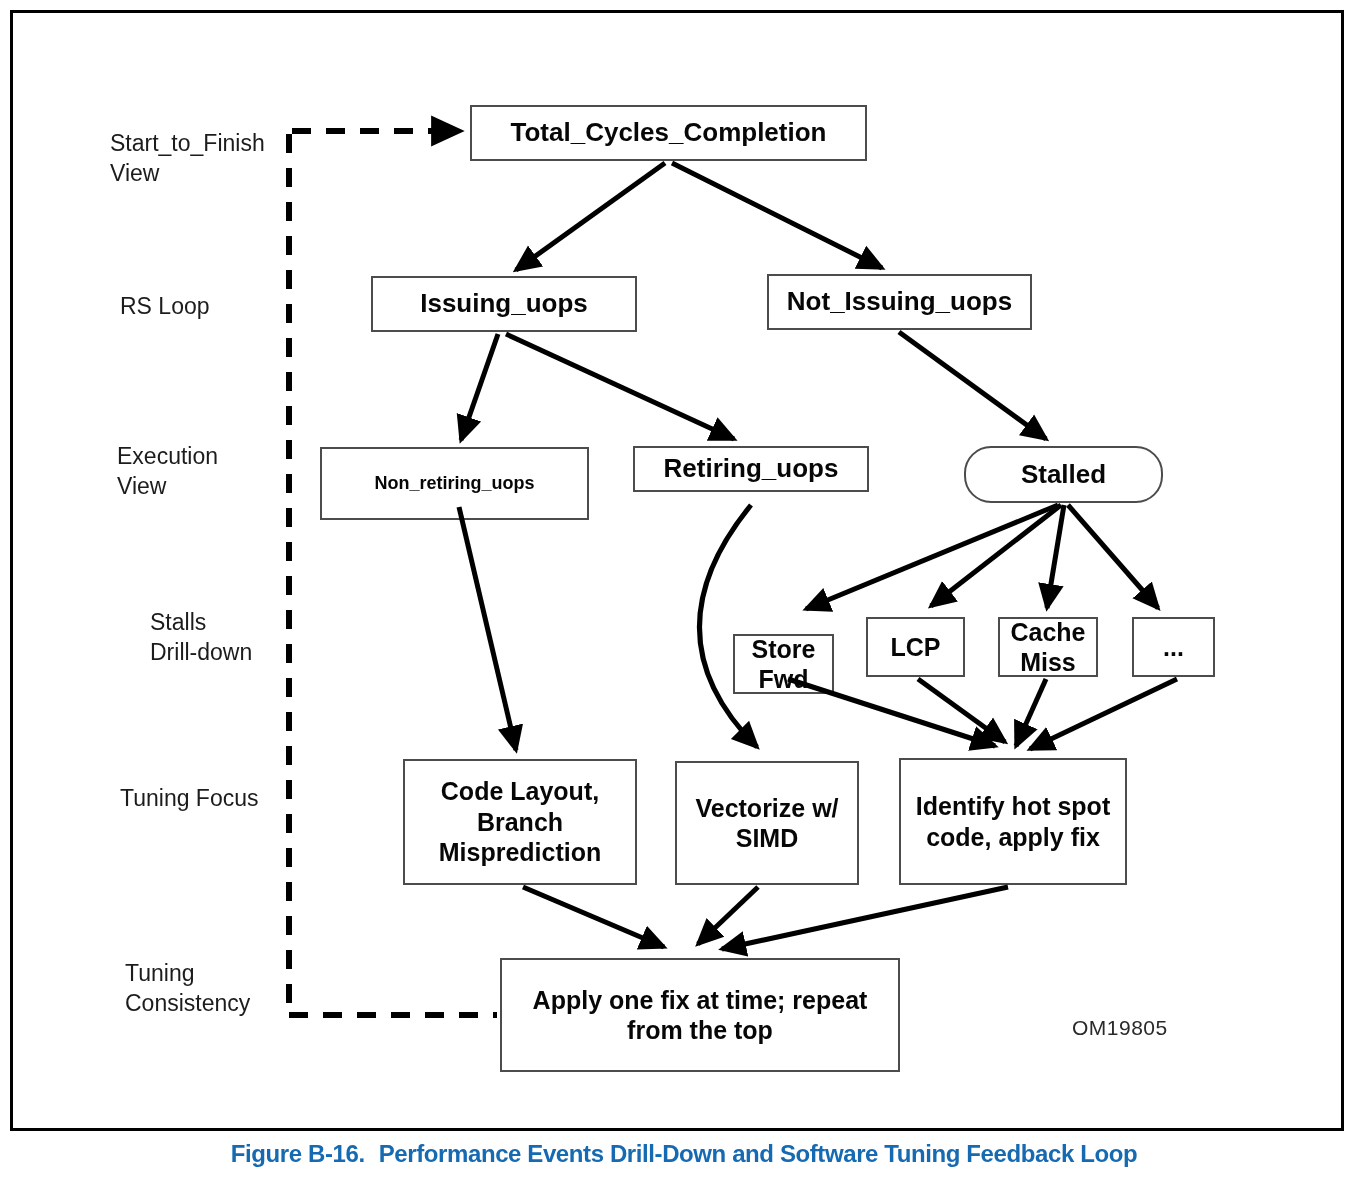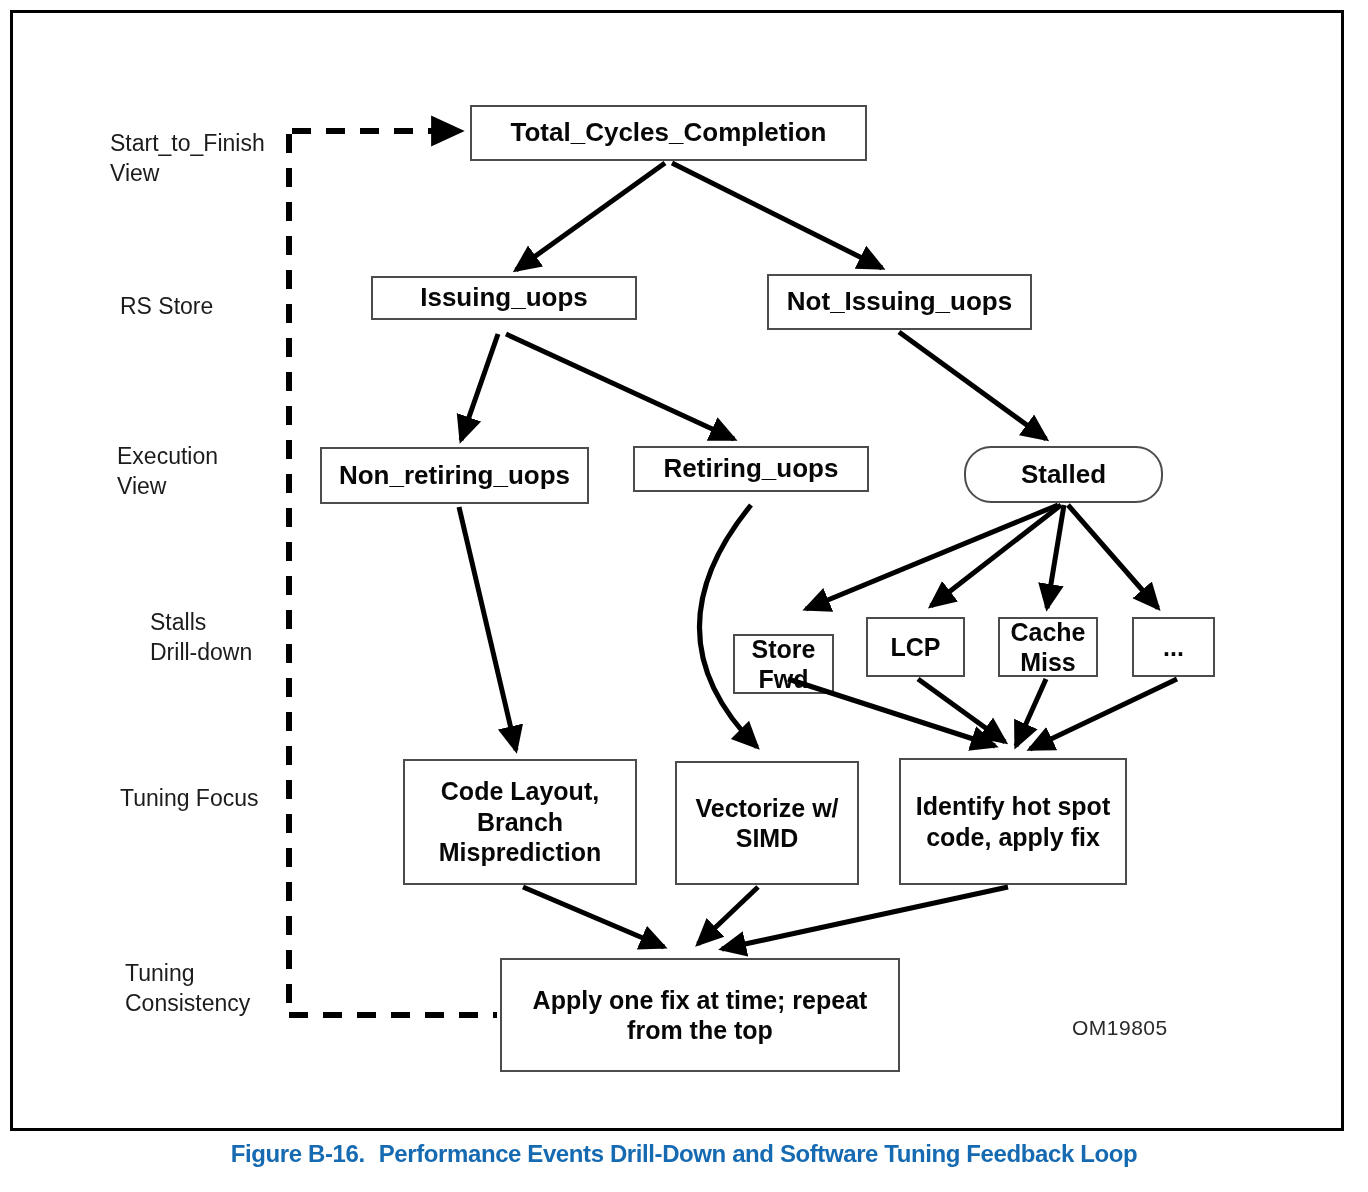--- a/index.html
+++ b/index.html
@@ -18,23 +18,23 @@
 
   .node {
     position: absolute; z-index: 3;
     display: flex; align-items: center; justify-content: center;
     background: #fff; border: 2px solid #4c4c4c;
     font-weight: bold; font-size: 25px; line-height: 1.22;
     text-align: center; white-space: pre-line; color: #070707;
   }
 
   #box-total        { left: 470px; top: 105px;  width: 397px; height: 56px; font-size: 26px; }
-  #box-issuing      { left: 371px; top: 276px;  width: 266px; height: 44px; font-size: 26px; }
+  #box-issuing      { left: 371px; top: 276px;  width: 266px; height: 56px; font-size: 26px; }
   #box-not-issuing  { left: 767px; top: 274px;  width: 265px; height: 56px; font-size: 26px; }
-  #box-non-retiring { left: 320px; top: 447px;  width: 269px; height: 57px; font-size: 26px; }
+  #box-non-retiring { left: 320px; top: 447px;  width: 269px; height: 73px; font-size: 18px; }
   #box-retiring     { left: 633px; top: 446px;  width: 236px; height: 46px; font-size: 26px; }
   #box-stalled      { left: 964px; top: 446px;  width: 199px; height: 57px; font-size: 26px; border-radius: 27px; }
   #box-store-fwd    { left: 733px; top: 634px;  width: 101px; height: 60px; }
   #box-lcp          { left: 866px; top: 617px;  width: 99px;  height: 60px; }
   #box-cache-miss   { left: 998px; top: 617px;  width: 100px; height: 60px; }
   #box-more         { left: 1132px; top: 617px; width: 83px;  height: 60px; }
   #box-code-layout  { left: 403px; top: 759px;  width: 234px; height: 126px; }
   #box-vectorize    { left: 675px; top: 761px;  width: 184px; height: 124px; }
   #box-identify     { left: 899px; top: 758px;  width: 228px; height: 127px; }
   #box-apply        { left: 500px; top: 958px;  width: 400px; height: 114px; }
@@ -87,21 +87,21 @@
 Misprediction</div>
 <div class="node" id="box-vectorize">Vectorize w/
 SIMD</div>
 <div class="node" id="box-identify">Identify hot spot
 code, apply fix</div>
 <div class="node" id="box-apply">Apply one fix at time; repeat
 from the top</div>
 
 <div class="row-label" id="lbl-start-to-finish">Start_to_Finish
 View</div>
-<div class="row-label" id="lbl-rs-view">RS Store</div>
+<div class="row-label" id="lbl-rs-view">RS Loop</div>
 <div class="row-label" id="lbl-execution">Execution
 View</div>
 <div class="row-label" id="lbl-stalls">Stalls
 Drill-down</div>
 <div class="row-label" id="lbl-tuning-focus">Tuning Focus</div>
 <div class="row-label" id="lbl-tuning-consistency">Tuning
 Consistency</div>
 
 <div class="watermark">OM19805</div>
 

